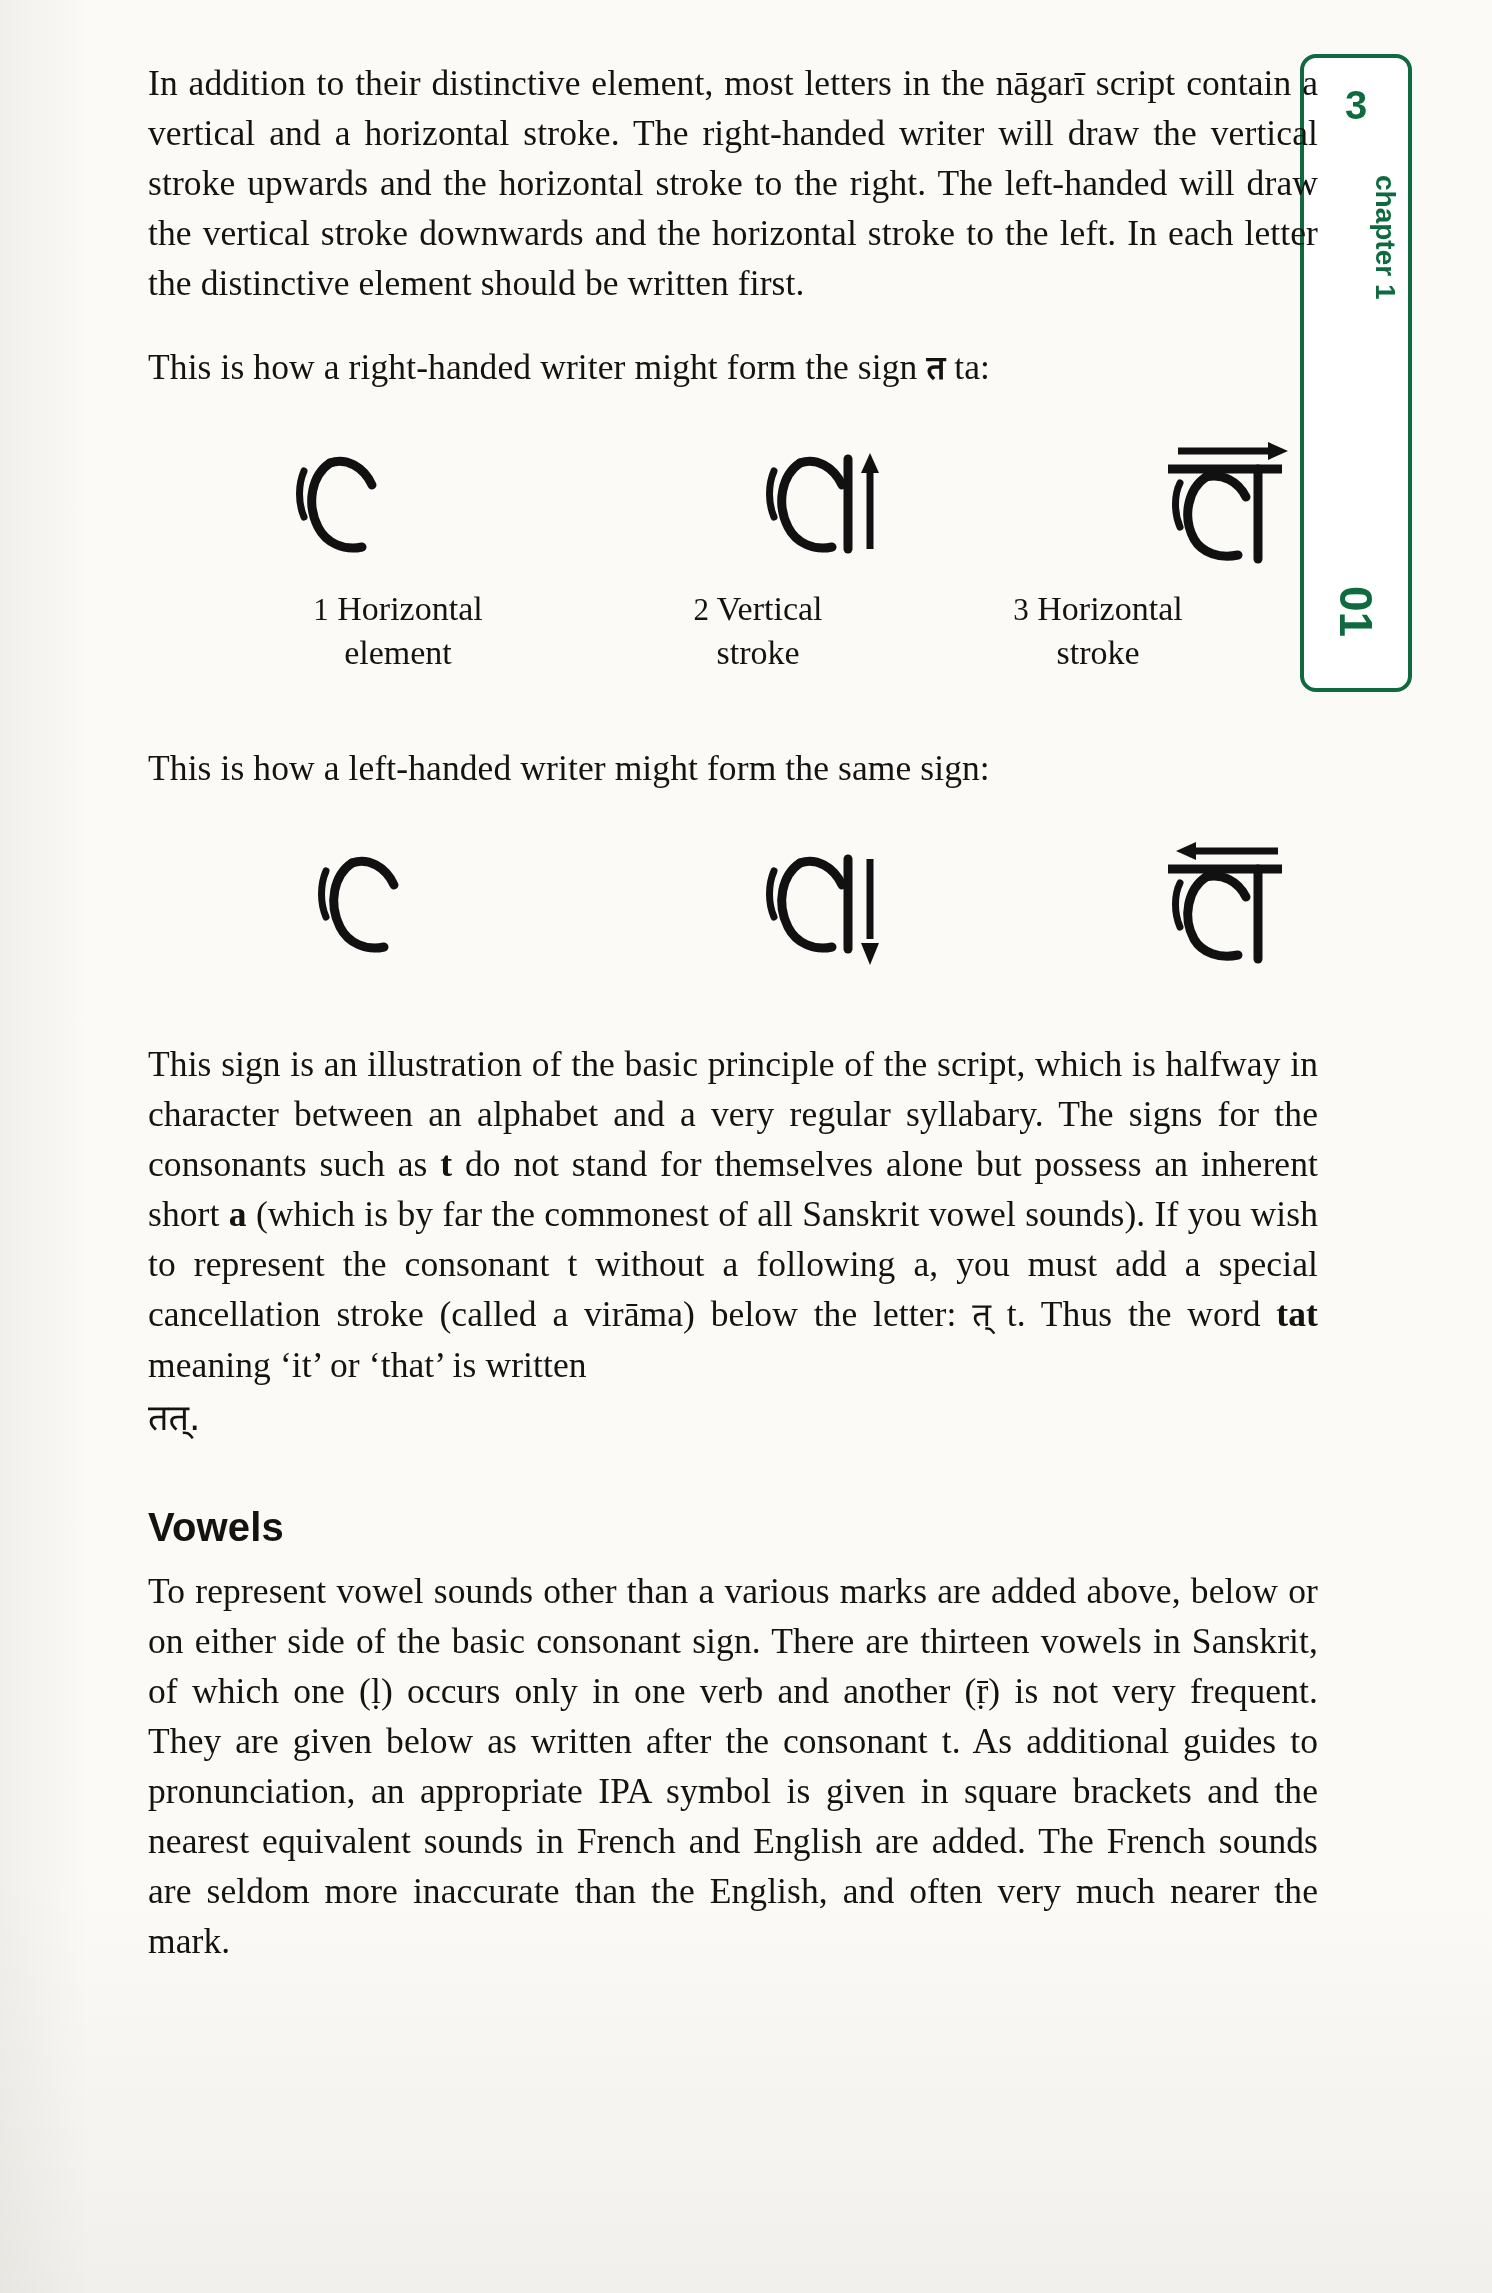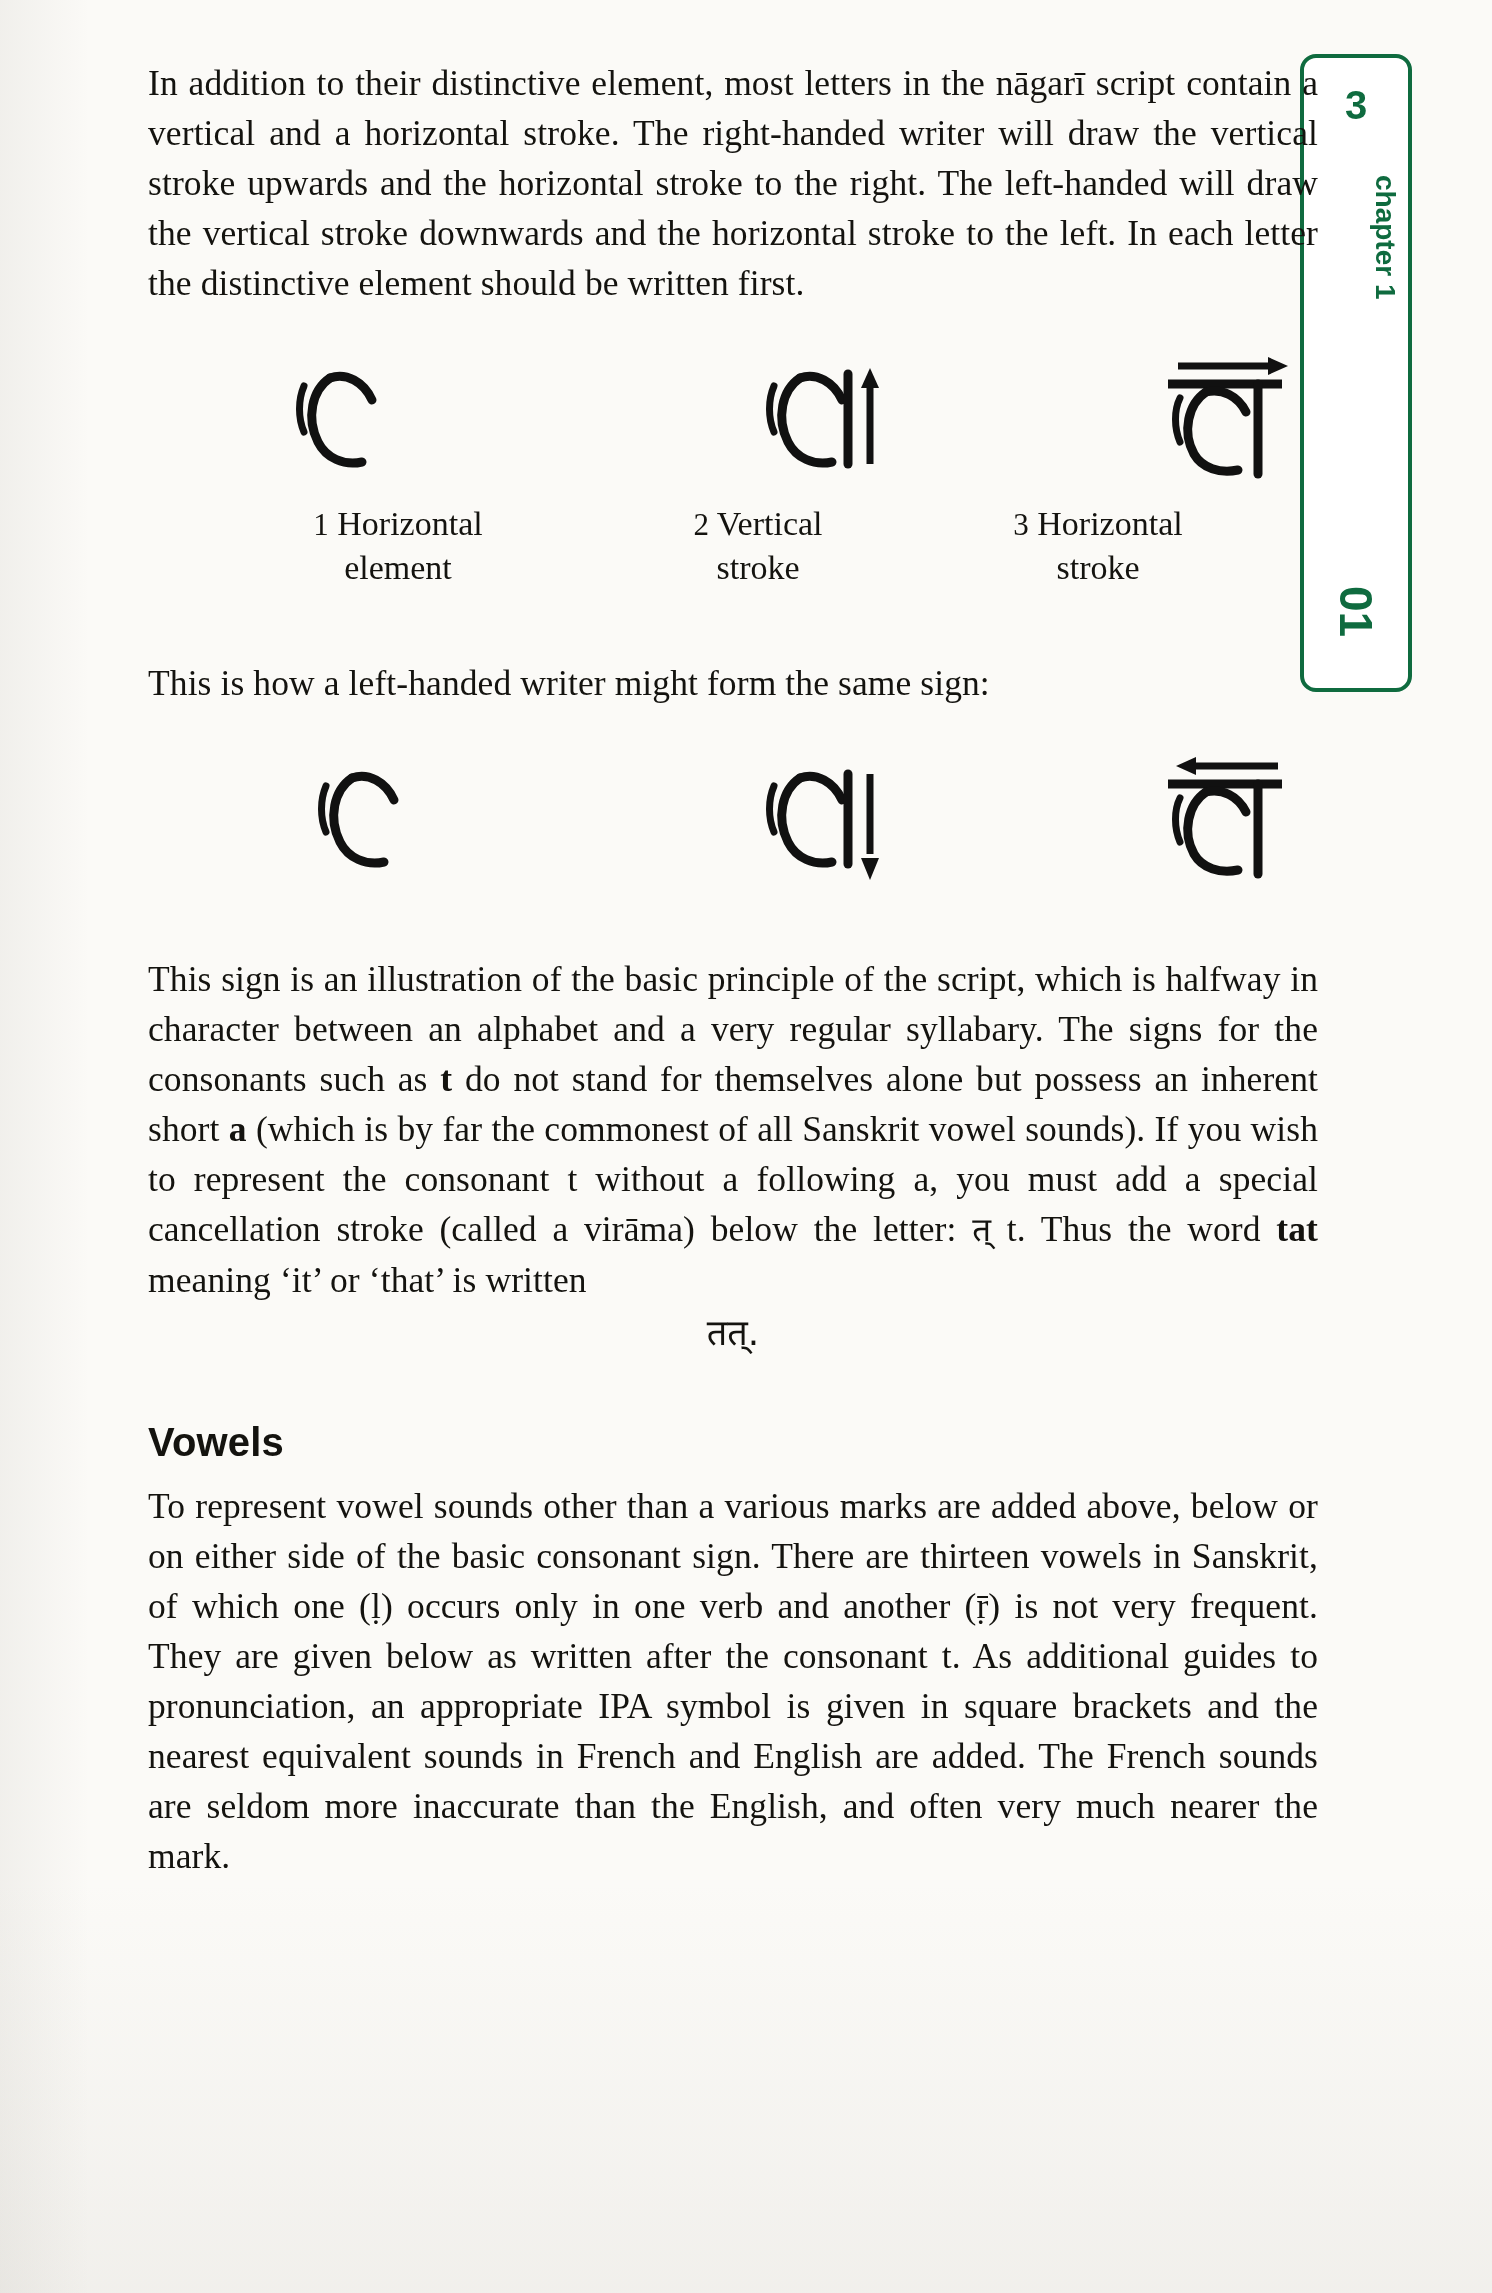--- a/index.html
+++ b/index.html
@@ -154,20 +154,23 @@
       <div class="tab-num">3</div>
       <div class="tab-word">chapter 1</div>
       <div class="tab-num2">01</div>
     </div>
   </div>
 
   <div class="content">
 
     <p class="body-text">In addition to their distinctive element, most letters in the nāgarī script contain a vertical and a horizontal stroke. The right-handed writer will draw the vertical stroke upwards and the horizontal stroke to the right. The left-handed will draw the vertical stroke downwards and the horizontal stroke to the left. In each letter the distinctive element should be written first.</p>
 
+    <p class="body-text spaced">
+      <span>This is how a right-handed writer might form the sign </span><span class="inline-dev bold">त</span><span> ta:</span>
+    </p>
 
     <div class="figure-row">
 
       <div class="glyph-stack" style="left:140px; top:8px;">
         <svg width="130" height="130" viewBox="0 0 130 130">
           <path d="M42 22 C 24 34, 18 62, 30 86 C 38 102, 56 110, 74 106" fill="none" stroke="#111" stroke-width="9" stroke-linecap="round"></path>
           <path d="M42 22 C 58 16, 76 26, 84 44" fill="none" stroke="#111" stroke-width="9" stroke-linecap="round"></path>
           <path d="M16 30 C 10 44, 10 62, 16 76" fill="none" stroke="#111" stroke-width="7" stroke-linecap="round"></path>
         </svg>
       </div>
@@ -245,20 +248,20 @@
           <line x1="110" y1="36" x2="110" y2="126" stroke="#111" stroke-width="9" stroke-linecap="round"></line>
           <line x1="44" y1="18" x2="130" y2="18" stroke="#111" stroke-width="7"></line>
           <polygon points="28,18 48,9 48,27" fill="#111"></polygon>
         </svg>
       </div>
     </div>
 
     <p class="body-text" style="margin-top:56px;">
       <span>This sign is an illustration of the basic principle of the script, which is halfway in character between an alphabet and a very regular syllabary. The signs for the consonants such as </span><span class="bold">t</span><span> do not stand for themselves alone but possess an inherent short </span><span class="bold">a</span><span> (which is by far the commonest of all Sanskrit vowel sounds). If you wish to represent the consonant t without a following a, you must add a special cancellation stroke (called a virāma) below the letter: </span><span class="inline-dev">त्</span><span> t. Thus the word </span><span class="bold">tat</span><span> meaning ‘it’ or ‘that’ is written</span>
     </p>
-    <div class="inline-dev" style="font-size:36px; margin-top:2px;text-align:center;">तत्.</div>
+    <div class="inline-dev" style="font-size:36px; margin-top:2px;">तत्.</div>
 
     <h2 class="section-head">Vowels</h2>
 
     <p class="body-text">To represent vowel sounds other than a various marks are added above, below or on either side of the basic consonant sign. There are thirteen vowels in Sanskrit, of which one (ḷ) occurs only in one verb and another (ṝ) is not very frequent. They are given below as written after the consonant t. As additional guides to pronunciation, an appropriate IPA symbol is given in square brackets and the nearest equivalent sounds in French and English are added. The French sounds are seldom more inaccurate than the English, and often very much nearer the mark.</p>
 
   </div>
 </div>
 
 </body></html>

